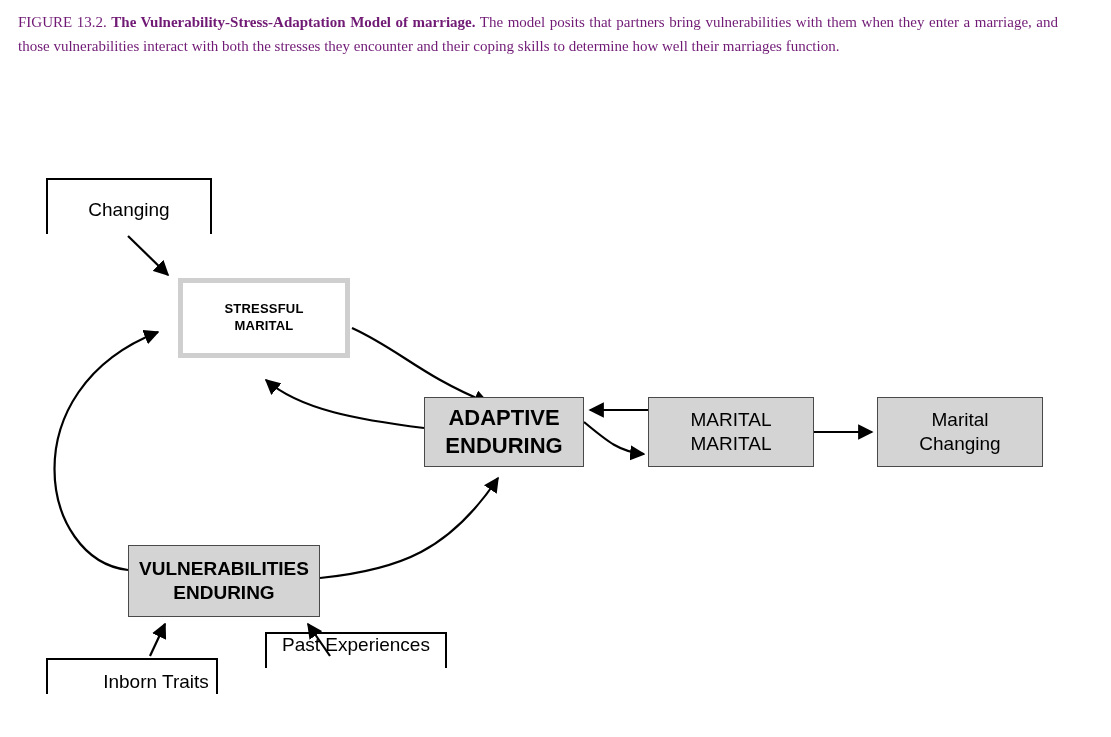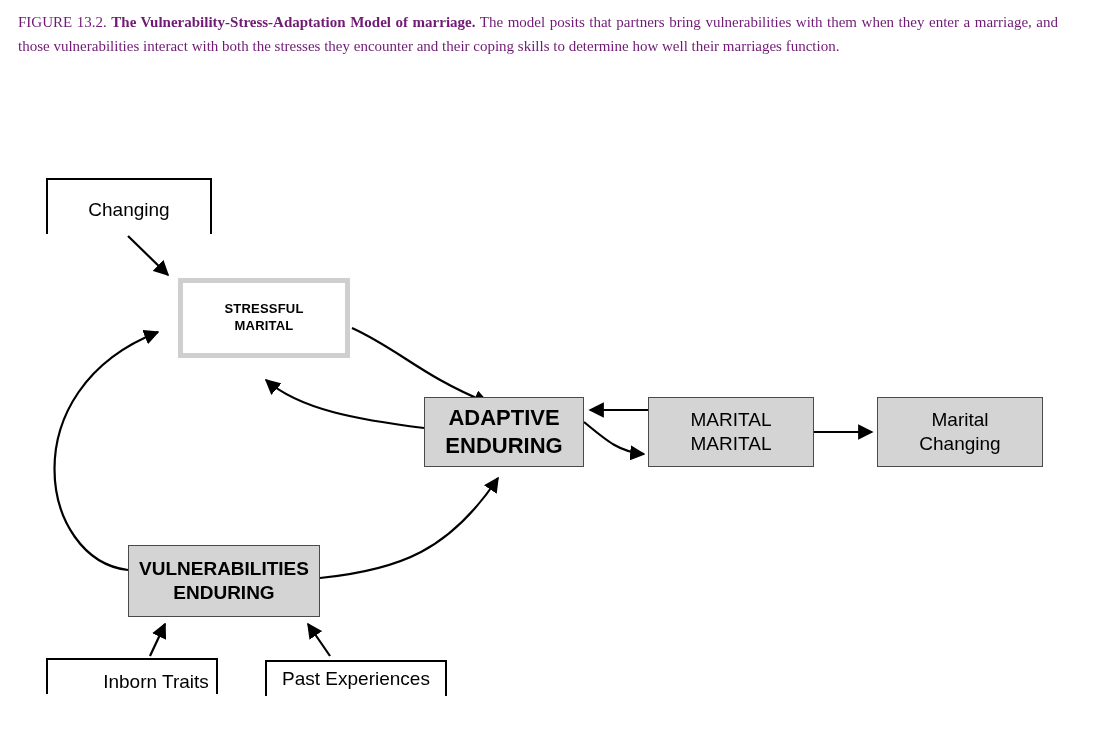--- a/index.html
+++ b/index.html
@@ -147,26 +147,26 @@
     width: 172px;
     height: 36px;
     border-bottom: none;
     border-top: 2.2px solid #000;
     align-items: flex-end;
     padding-bottom: 1px;
     padding-left: 48px;
   }
   #label-past {
     left: 265px;
-    top: 500px;
+    top: 472px;
     width: 182px;
     height: 36px;
     border-bottom: none;
     border-top: 2.2px solid #000;
-    align-items: center;
+    align-items: flex-start;
     padding-bottom: 1px;
   }
 </style>
 </head>
 <body>
 
 <div id="page">
 
   <div id="caption">
     <span class="figlabel">FIGURE 13.2.</span>

